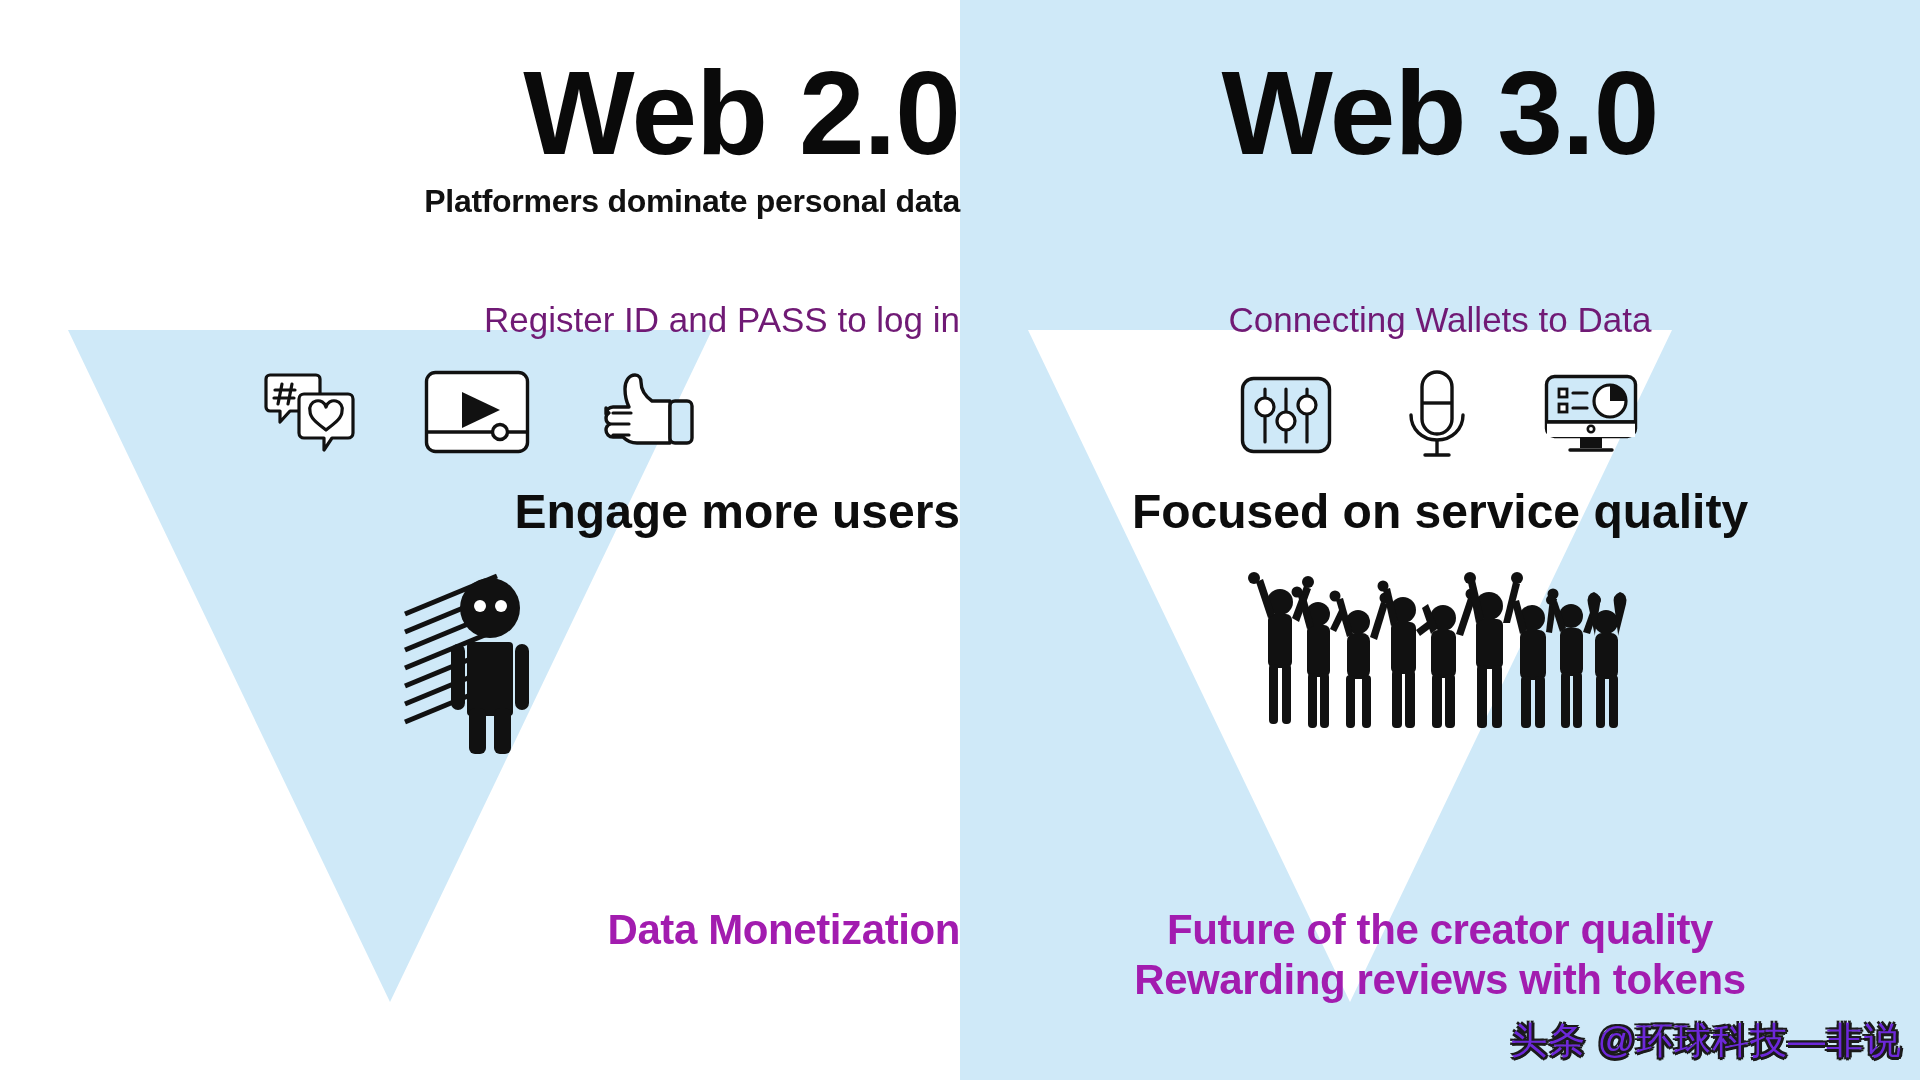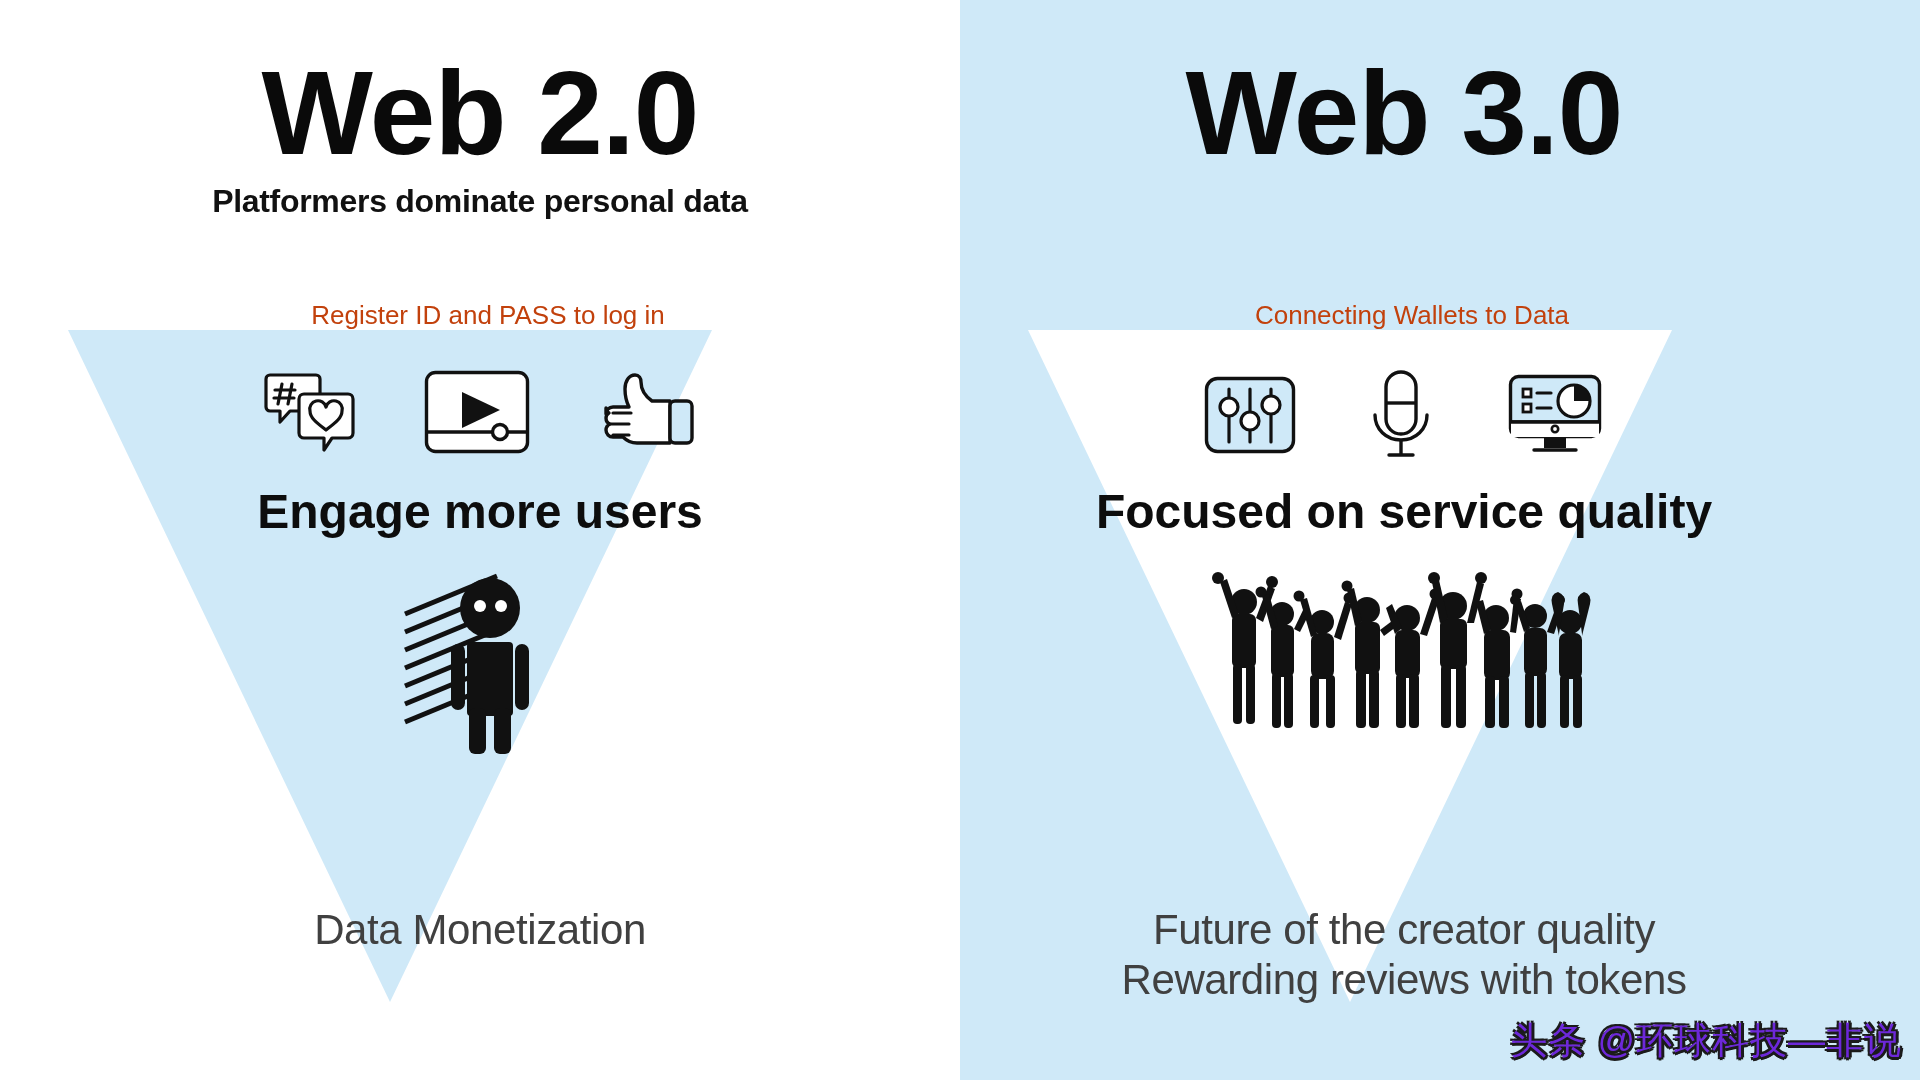--- a/index.html
+++ b/index.html
@@ -35,22 +35,22 @@
   #tri-left  { left: 68px; border-top-color: #cfe9f8; }
   #tri-right { left: 1028px; border-top-color: #ffffff; }
 
   
   .col {
     position: absolute;
     top: 0; width: 960px; height: 1080px;
     text-align: center;
     pointer-events: none;
   }
-  #col-left  { left: 0; }
-  #col-right { left: 924px; border-radius: 31px; }
+  #col-left  { left: 0; text-align: right; }
+  #col-right { left: 960px; border-radius: 31px; }
   .col > * { pointer-events: auto; }
 
   .big-title {
     position: absolute;
     top: 52px; left: 0; width: 100%;
     font-size: 118px;
     font-weight: 700;
     letter-spacing: -1px;
     line-height: 1.05;
     color: #0a0a0a;
@@ -60,39 +60,38 @@
     position: absolute;
     top: 183px; left: 0; width: 100%;
     font-size: 32px;
     font-weight: 700;
     color: #111111;
     letter-spacing: -0.3px;
   }
   .step-1 {
     position: absolute;
     top: 300px; left: 0; width: 100%;
-    font-size: 26px;
+    font-size: 35px;
     font-weight: 400;
-    color: #c2410c;
-    margin-left: 8px;
+    color: #701a75;
   }
   .step-2 {
     position: absolute;
     top: 484px; left: 0; width: 100%;
     font-size: 48px;
     font-weight: 700;
     color: #0d0d0d;
   }
   .footer-line {
     position: absolute;
     left: 0; width: 100%;
     font-size: 42px;
-    font-weight: 400;
+    font-weight: 700;
     line-height: 1.18;
-    color: #404040;
+    color: #a21caf;
     letter-spacing: -0.4px;
   }
   #footer-left  { top: 905px; }
   #footer-right { top: 905px; }
 
   
   .icon-row {
     position: absolute;
     top: 368px; left: 0; width: 100%;
     display: flex;

